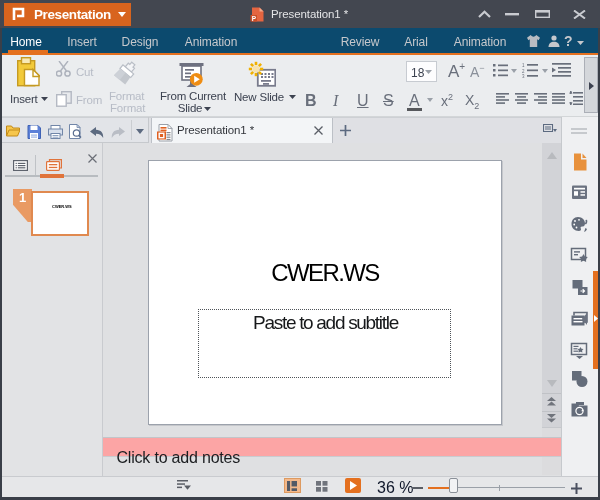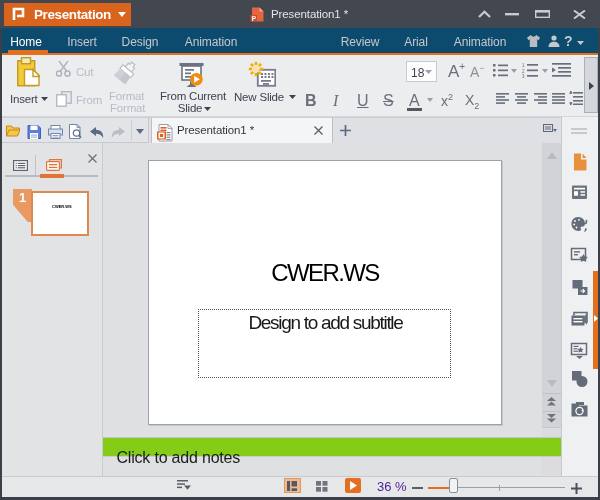--- a/index.html
+++ b/index.html
@@ -30,21 +30,21 @@
 
 #tabbar { left:0; top:117px; width:561px; height:26px; background:#e2e4e8; border-top:1px solid #cdd0d4; border-bottom:1px solid #c6c9cd; }
 #activetab { left:151px; top:1px; width:182px; height:25px; background:#f3f5f7; border-left:1px solid #bcc0c6; border-right:1px solid #bcc0c6; }
 
 #leftpanel { left:2px; top:143px; width:101px; height:334px; background:#e2e3e5; border-right:1px solid #c9cbcf; border-bottom:1px solid #c9cbcf; z-index:5; }
 #canvas { left:103px; top:143px; width:439px; height:334px; background:#dfe0e2; }
 #slide { left:45px; top:17px; width:354px; height:265px; background:#fff; border:1px solid #9ca2ac; box-shadow:1px 1px 0 rgba(120,125,135,0.25); }
 #vscroll { left:542px; top:143px; width:19px; height:332px; background:#d2d3d7; }
 #sidebar { left:561px; top:117px; width:37px; height:359px; background:#eff0f2; border-left:1px solid #c6c9cd; }
 .sbicon { position:absolute; left:8px; width:21px; height:18px; }
-#notes { left:103px; top:437px; width:458px; height:20px; background:#84cc16; border-top:1px solid #c2c5c9; border-bottom:1px solid #c9cbcf; }
+#notes { left:103px; top:437px; width:458px; height:20px; background:#fca5a5; border-top:1px solid #c2c5c9; border-bottom:1px solid #c9cbcf; }
 
 #statusbar { left:0; top:476px; width:600px; height:21px; background:#e6e7e9; border-top:1px solid #c9cbcf; }
 #botborder { left:0; top:497px; width:600px; height:3px; background:#3a3f48; }
 #lborder { left:0; top:28px; width:2px; height:469px; background:#3a3f48; }
 #rborder { left:598px; top:28px; width:2px; height:469px; background:#3a3f48; }
 .ic { display:block; }
 </style>
 </head>
 <body>
 
@@ -382,21 +382,21 @@
     <path d="M10,5 h4 l-2,3 z" fill="#5c6a80"></path>
     <rect x="2" y="2.5" width="6" height="1" fill="#5c6a80"></rect>
       <rect x="2" y="4.5" width="6" height="1" fill="#5c6a80"></rect>
   </svg>
 </div>
 
 <div class="abs" id="canvas">
   <div class="abs" id="slide">
     <div class="abs" style="left:0;top:98px;width:100%;text-align:center;font-size:24px;letter-spacing:-1.6px;color:#000">CWER.WS</div>
     <div class="abs" style="left:49px;top:148px;width:253px;height:69px;border:1px dotted #4e5358">
-      <div class="abs" style="left:1px;top:1.5px;width:100%;text-align:center;font-size:19px;letter-spacing:-1.3px;color:#16181a">Design to add subtitle</div>
+      <div class="abs" style="left:1px;top:1.5px;width:100%;text-align:center;font-size:19px;letter-spacing:-1.3px;color:#16181a">Paste to add subtitle</div>
     </div>
   </div>
 </div>
 <div class="abs" id="vscroll">
   <svg class="abs ic" style="left:5px;top:9px" width="10" height="7" viewBox="0 0 10 7">
       <path d="M5,0 L10,7 H0 z" fill="#b8babe"></path>
     </svg>
   <svg class="abs ic" style="left:5px;top:237px" width="10" height="7" viewBox="0 0 10 7">
       <path d="M5,7 L10,0 H0 z" fill="#b8babe"></path>
     </svg>
@@ -554,21 +554,21 @@
         <rect x="0" y="0" width="5" height="4.7"></rect>
         <rect x="6.5" y="0" width="5" height="4.7"></rect>
         <rect x="0" y="6" width="5" height="4.7"></rect>
         <rect x="6.5" y="6" width="5" height="4.7"></rect>
       </g>
     </svg>
   <div class="abs" style="left:345px;top:2px;width:16px;height:15px;background:#e4701f;border-radius:2px"></div>
   <svg class="abs ic" style="left:350px;top:5px" width="7" height="9" viewBox="0 0 7 9">
       <path d="M0,0 l7,4.5 l-7,4.5 z" fill="#fff"></path>
     </svg>
-  <span class="abs" style="left:377px;top:2.5px;font-size:13px;color:#4c1d95">36 %</span>
+  <span class="abs" style="left:377px;top:2.5px;font-size:16px;color:#0f172a">36 %</span>
   <div class="abs" style="left:411.5px;top:10.7px;width:11px;height:2px;background:#5a5e66"></div>
   <div class="abs" style="left:428px;top:11px;width:137px;height:1.4px;background:#9aa0a8"></div>
   <div class="abs" style="left:428px;top:10.8px;width:22px;height:2.2px;background:#e4701f"></div>
   <div class="abs" style="left:498.5px;top:8.5px;width:1.4px;height:6px;background:#9aa0a8"></div>
   <div class="abs" style="left:449px;top:2px;width:9px;height:15px;background:#f2f3f5;border:1px solid #8a9098;border-radius:2px"></div>
   <svg class="abs ic" style="left:570.5px;top:7px" width="11" height="11" viewBox="0 0 11 11">
       <path d="M5.5,0 V11 M0,5.5 H11" stroke="#4a5060" stroke-width="2"></path>
     </svg>
 </div>
 

